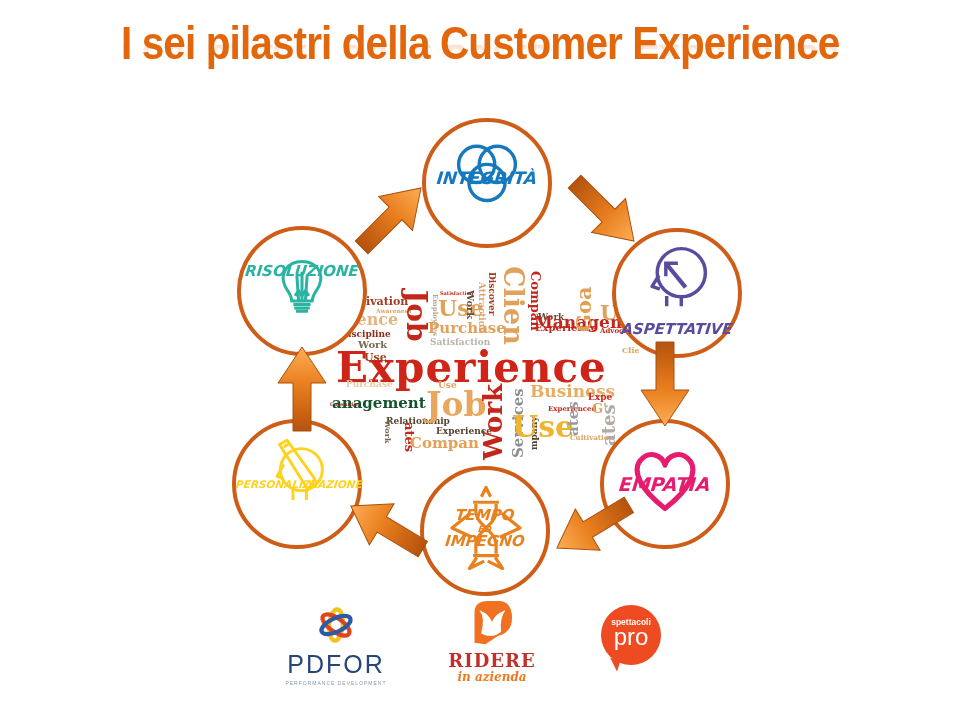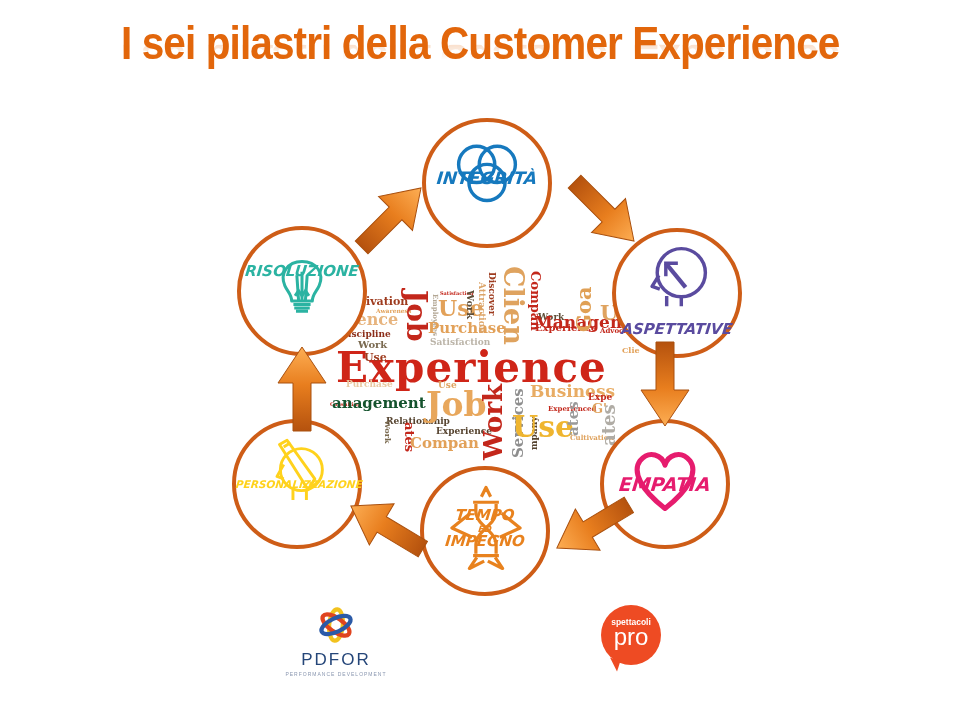--- a/index.html
+++ b/index.html
@@ -29,21 +29,21 @@
   .pillar svg{position:absolute;}
   .pillar-label{position:absolute;left:0;width:100%;text-align:center;font-style:italic;
           font-weight:bold;white-space:nowrap;transform:skewX(-6deg);line-height:1;
           font-family:"DejaVu Sans",sans-serif;overflow:visible;}
 
   
   .arrow{position:absolute;width:90px;height:60px;z-index:4;}
 
   
   .logo-block{position:absolute;text-align:center;z-index:5;}
-  .pdfor-name{font-size:17px;letter-spacing:2px;color:#254679;font-weight:normal;
+  .pdfor-name{font-size:25px;letter-spacing:2px;color:#254679;font-weight:normal;
               font-family:"Liberation Sans",sans-serif;}
   .pdfor-caption{font-size:5px;letter-spacing:1px;color:#8A97B0;margin-top:1px;}
   .ridere-name{font-size:18px;letter-spacing:1px;color:#C2302A;font-weight:bold;
                font-family:"DejaVu Serif",serif;}
   .ridere-caption{font-size:12px;font-style:italic;font-weight:bold;color:#F0781F;
                font-family:"DejaVu Serif",serif;margin-top:-1px;}
   .pro-bubble{position:relative;width:60px;height:60px;border-radius:50%;background:#EE4B23;
               color:#fff;text-align:center;box-sizing:border-box;padding-top:13px;}
   .pro-bubble:after{content:"";position:absolute;left:7px;bottom:-5px;width:0;height:0;
               border-left:11px solid transparent;border-top:11px solid #EE4B23;
@@ -207,20 +207,29 @@
   <div class="logo-block" style="left:278px;top:604px;width:116px">
     <svg viewBox="-20 -20 40 40" style="width:42px;height:42px" fill="none" stroke-width="4">
       <ellipse rx="15" ry="6.5" stroke="#F2C21E" transform="rotate(95)"></ellipse>
       <ellipse rx="15" ry="6.5" stroke="#E0441F" transform="rotate(35)"></ellipse>
       <ellipse rx="15" ry="6.5" stroke="#2B5AA7" transform="rotate(-25)"></ellipse>
     </svg>
     <div class="pdfor-name">PDFOR</div>
     <div class="pdfor-caption">PERFORMANCE DEVELOPMENT</div>
   </div>
 
+  <div class="logo-block" style="left:442px;top:596px;width:100px">
+    <svg viewBox="0 0 60 60" style="width:50px;height:50px">
+      <path d="M9,56 L9,20 Q9,6 25,6 L40,6 Q54,8 54,26 Q54,44 37,48 L22,58 Z" fill="#F07122"></path>
+      <path d="M17,45 Q22,26 15,17 Q27,22 30,31 Q34,21 46,17 Q39,27 41,43 Q30,52 17,45 Z" fill="#ffffff"></path>
+      <circle cx="31" cy="15" r="5" fill="#F07122"></circle>
+    </svg>
+    <div class="ridere-name">RIDERE</div>
+    <div class="ridere-caption">in azienda</div>
+  </div>
 
   <div class="logo-block" style="left:601px;top:605px;width:60px">
     <div class="pro-bubble">
       <div class="pro-top">spettacoli</div>
       <div class="pro-main">pro</div>
     </div>
   </div>
 
 </div>
 

